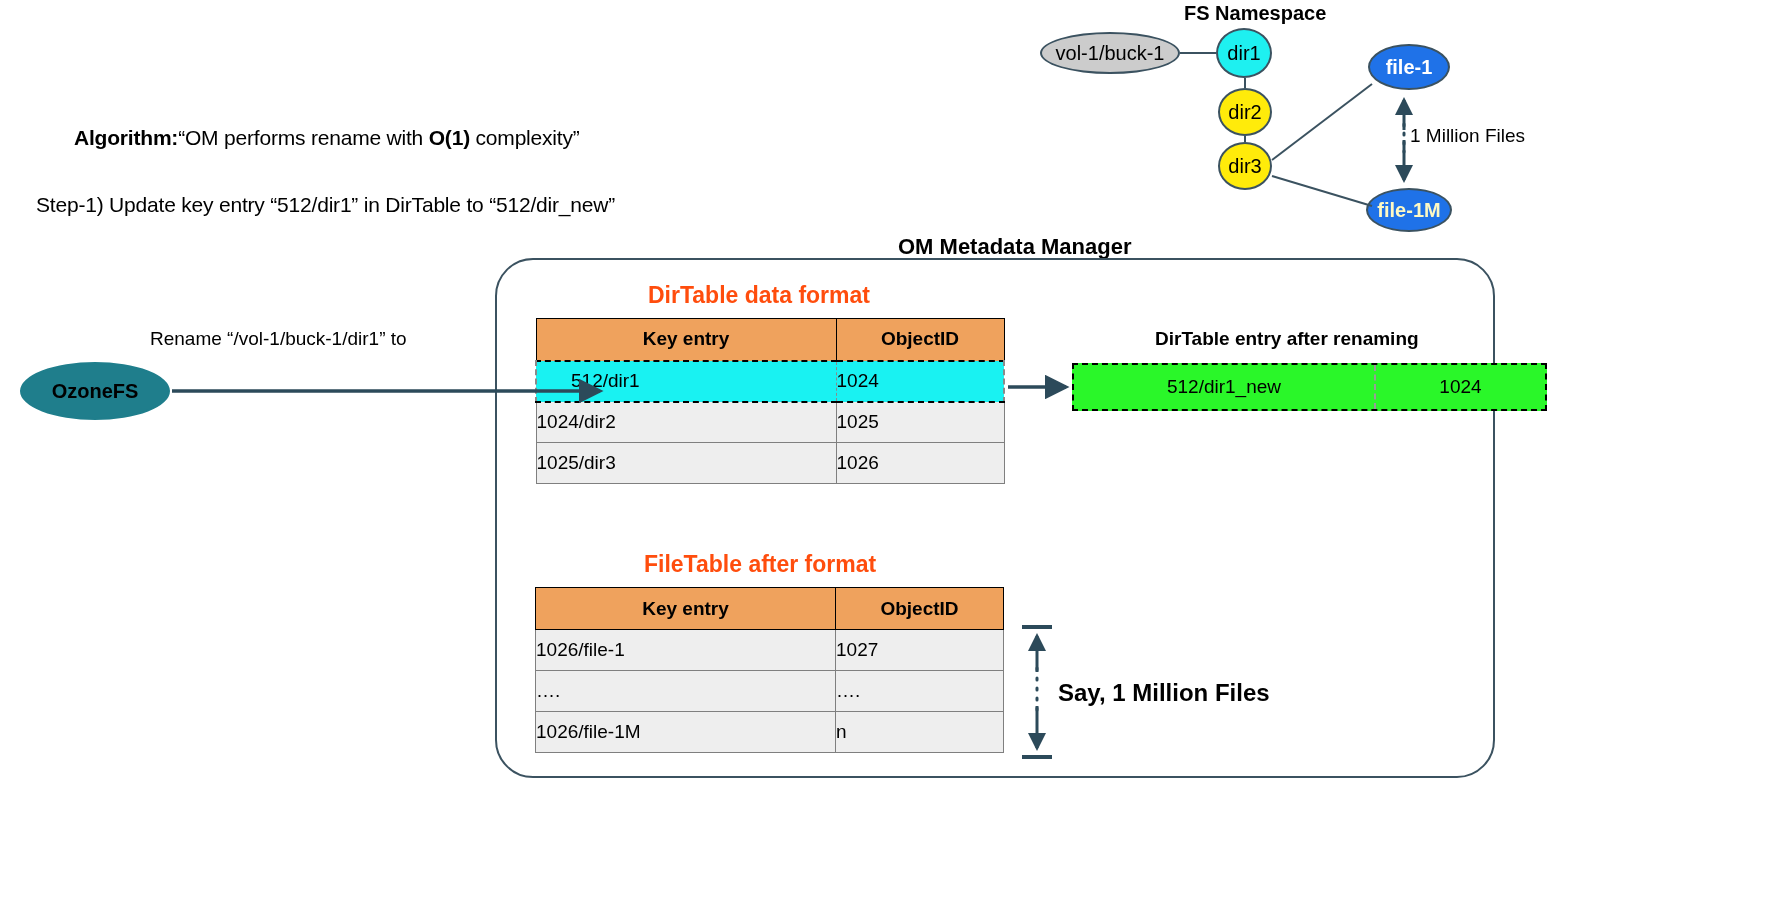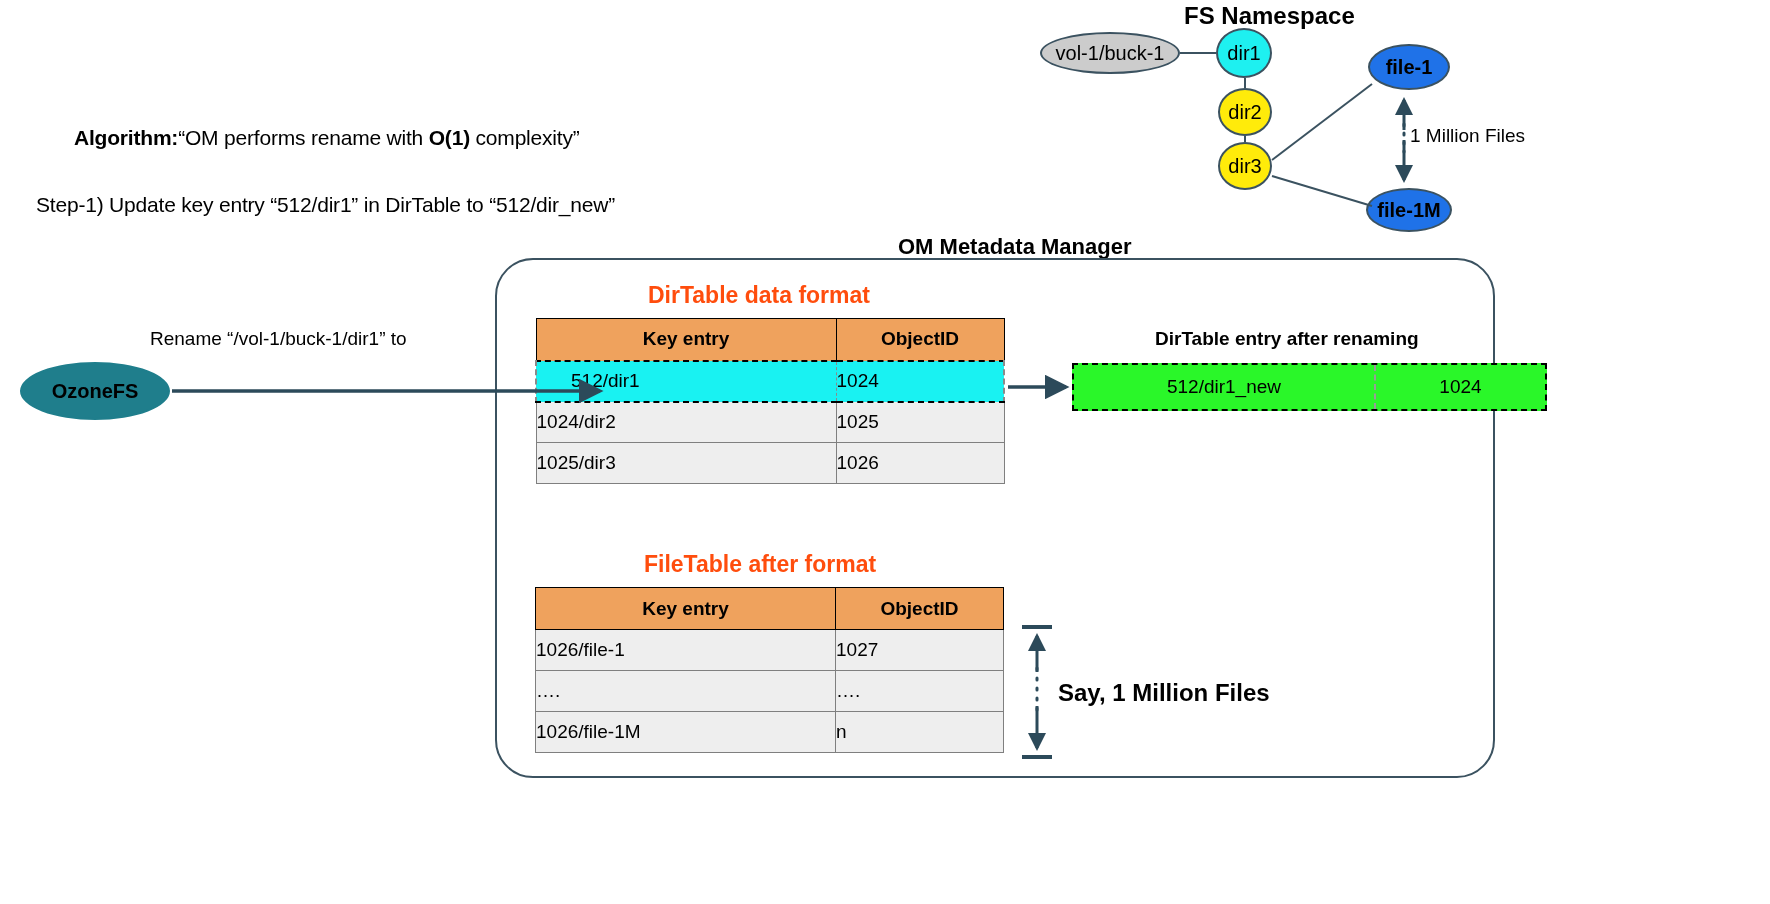--- a/index.html
+++ b/index.html
@@ -18,41 +18,41 @@
   #algo-line {
     left:38px; top:126px; font-size:21px; letter-spacing:-0.2px; white-space:nowrap;margin-left:36px;
   }
   #algo-line .b { font-weight:bold; }
   #step-line {
     left:36px; top:193px; font-size:21px; letter-spacing:-0.2px; white-space:nowrap;
   }
 
   
   #fs-title {
-    left:1184px; top:2px; font-size:24px; font-weight:bold; white-space:nowrap;
+    left:1184px; top:2px; font-size:20px; font-weight:bold; white-space:nowrap;
   }
   .node {
     display:flex; align-items:center; justify-content:center;
     border:2px solid #3b5260; border-radius:50%;
     font-size:20px; white-space:nowrap;
   }
   #node-bucket {
     left:1040px; top:32px; width:140px; height:42px;
     background:#cccccc; border-radius:50%; color:#000;
   }
   #node-dir1 { left:1216px; top:28px; width:56px; height:50px; background:#1ef0f0; }
   #node-dir2 { left:1218px; top:88px; width:54px; height:48px; background:#ffeb0a; }
   #node-dir3 { left:1218px; top:142px; width:54px; height:48px; background:#ffeb0a; }
   #node-file1 {
     left:1368px; top:44px; width:82px; height:46px;
-    background:#1f72e8; color:#000000; font-weight:bold;
+    background:#1f72e8; color:#ffffff; font-weight:bold;
   }
   #node-file1m {
     left:1366px; top:188px; width:86px; height:44px;
-    background:#1f72e8; color:#000000; font-weight:bold;
+    background:#1f72e8; color:#fef9c3; font-weight:bold;
   }
   #million-label {
     left:1410px; top:125px; font-size:19px; white-space:nowrap;
   }
 
   
   #om-title {
     left:898px; top:234px; font-size:22px; font-weight:bold; white-space:nowrap;
   }
   #om-box {

